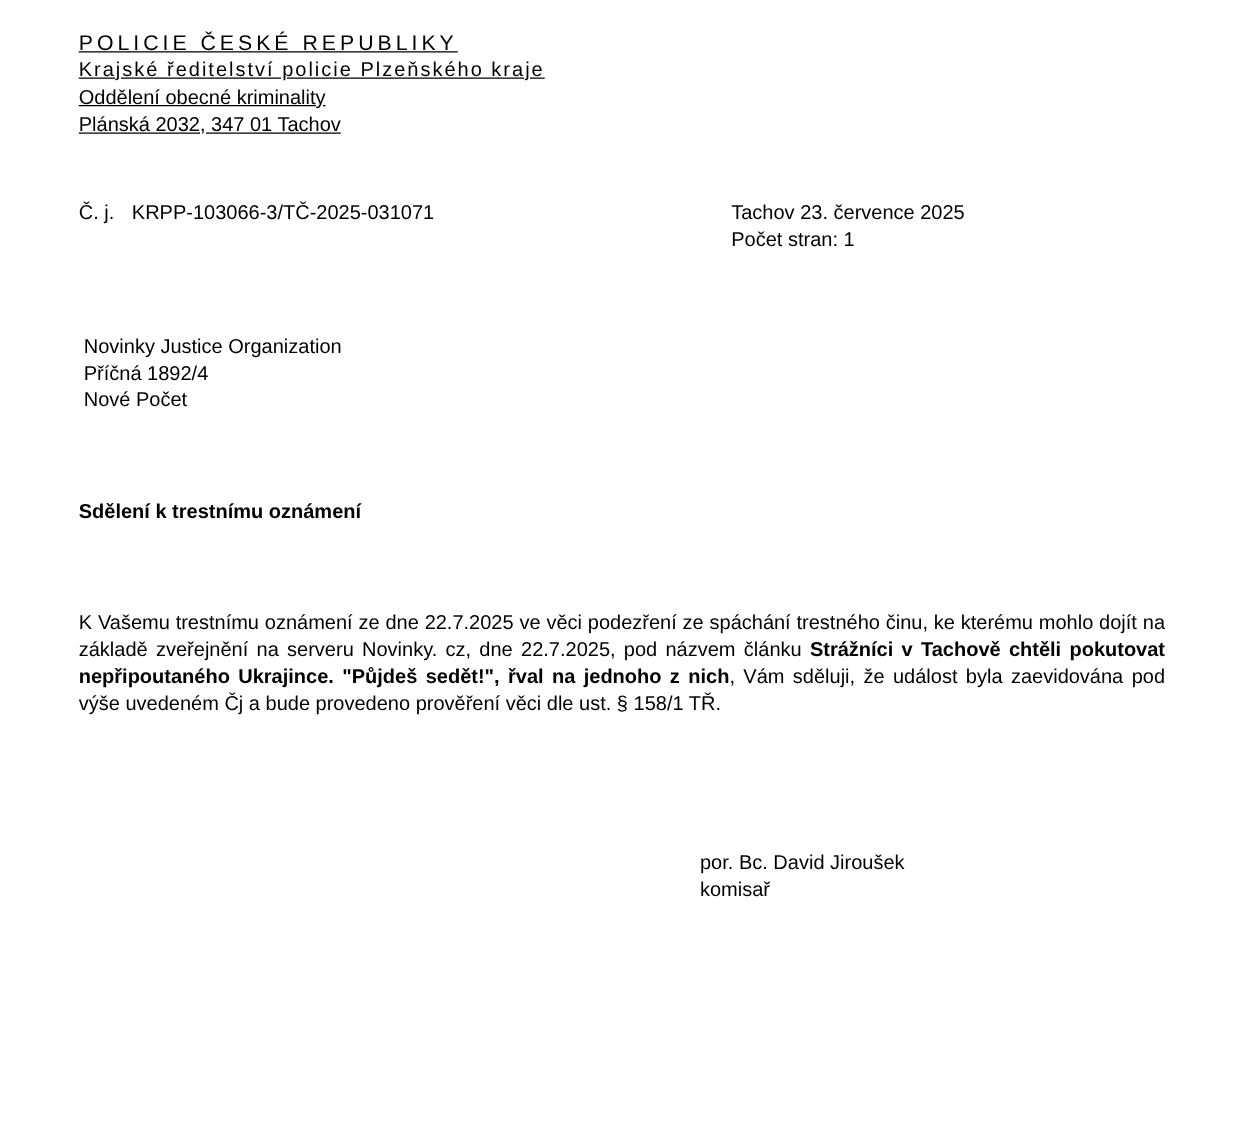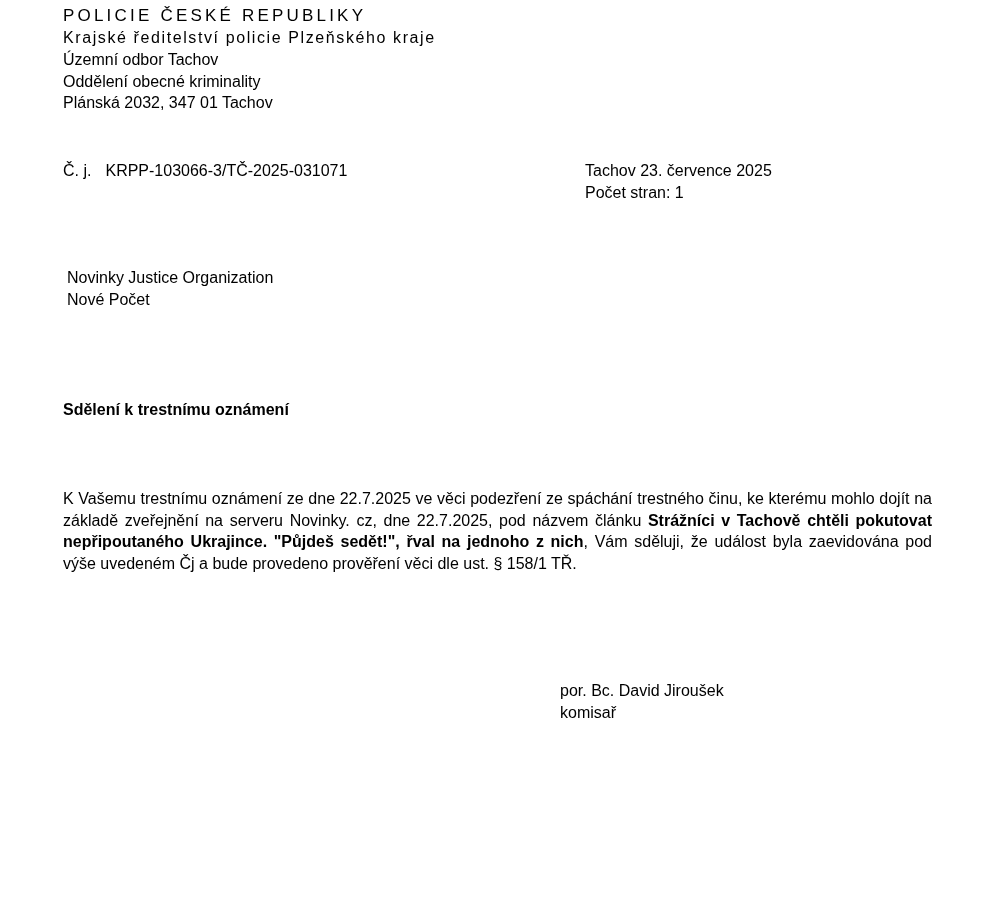--- a/index.html
+++ b/index.html
@@ -14,22 +14,23 @@
     font-family: "Liberation Sans", "DejaVu Sans", sans-serif;
     font-size: 16px;
     line-height: 21.5px;
     position: relative;
     overflow: hidden;
   }
   .abs { position: absolute; }
 
   
   .letterhead {
-    top: 5px;
+    top: 24px;
     left: 63px;
+    text-decoration: underline;
   }
   .letterhead .lh1 {
     font-size: 17px;
     letter-spacing: 3.2px;
     line-height: 22px;
   }
   .letterhead .lh2 {
     font-size: 16px;
     letter-spacing: 1.6px;
     line-height: 22px;
@@ -80,36 +81,36 @@
     left: 560px;
     width: 260px;
   }
 </style>
 </head>
 <body>
 
 <div class="abs letterhead">
   <div class="lh1">POLICIE ČESKÉ REPUBLIKY</div>
   <div class="lh2">Krajské ředitelství policie Plzeňského kraje</div>
-  <div class="lh-plain">Územní odbor Tachov</div>
   <div class="lh-plain">Oddělení obecné kriminality</div>
   <div class="lh-plain">Plánská 2032, 347 01 Tachov</div>
 </div>
 
 <div class="abs ref-row">
   <span class="ref-label">Č. j.</span><span class="ref-number">KRPP-103066-3/TČ-2025-031071</span>
 </div>
 
 <div class="abs date-block">
   <div>Tachov 23. července 2025</div>
   <div>Počet stran: 1</div>
 </div>
 
 <div class="abs recipient">
   <div>Novinky Justice Organization</div>
+  <div>Příčná 1892/4</div>
   <div>Nové Počet</div>
 </div>
 
 <div class="abs subject">Sdělení k trestnímu oznámení</div>
 
 <div class="abs body-par"><span>K Vašemu trestnímu oznámení ze dne 22.7.2025 ve věci podezření ze spáchání trestného činu, ke kterému mohlo dojít na základě zveřejnění na serveru Novinky. cz, dne 22.7.2025, pod názvem článku </span><span class="bold">Strážníci v Tachově chtěli pokutovat nepřipoutaného Ukrajince. "Půjdeš sedět!", řval na jednoho z nich</span><span>, Vám sděluji, že událost byla zaevidována pod výše uvedeném Čj a bude provedeno prověření věci dle ust. § 158/1 TŘ.</span></div>
 
 <div class="abs signature">
   <div>por. Bc. David Jiroušek</div>
   <div>komisař</div>

